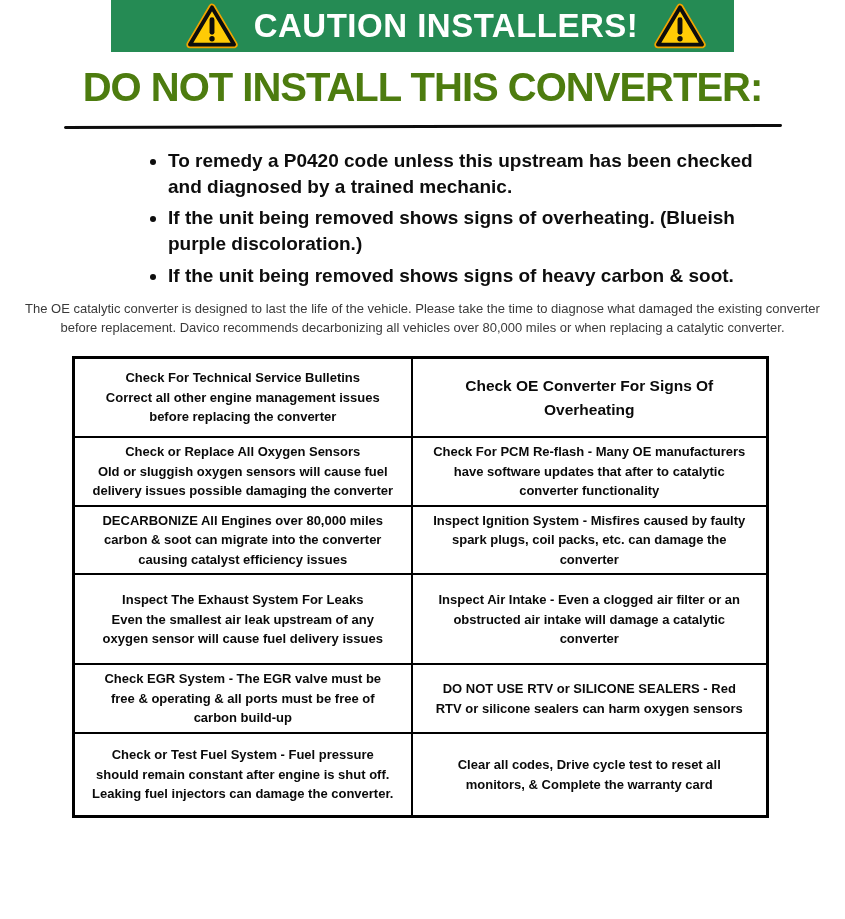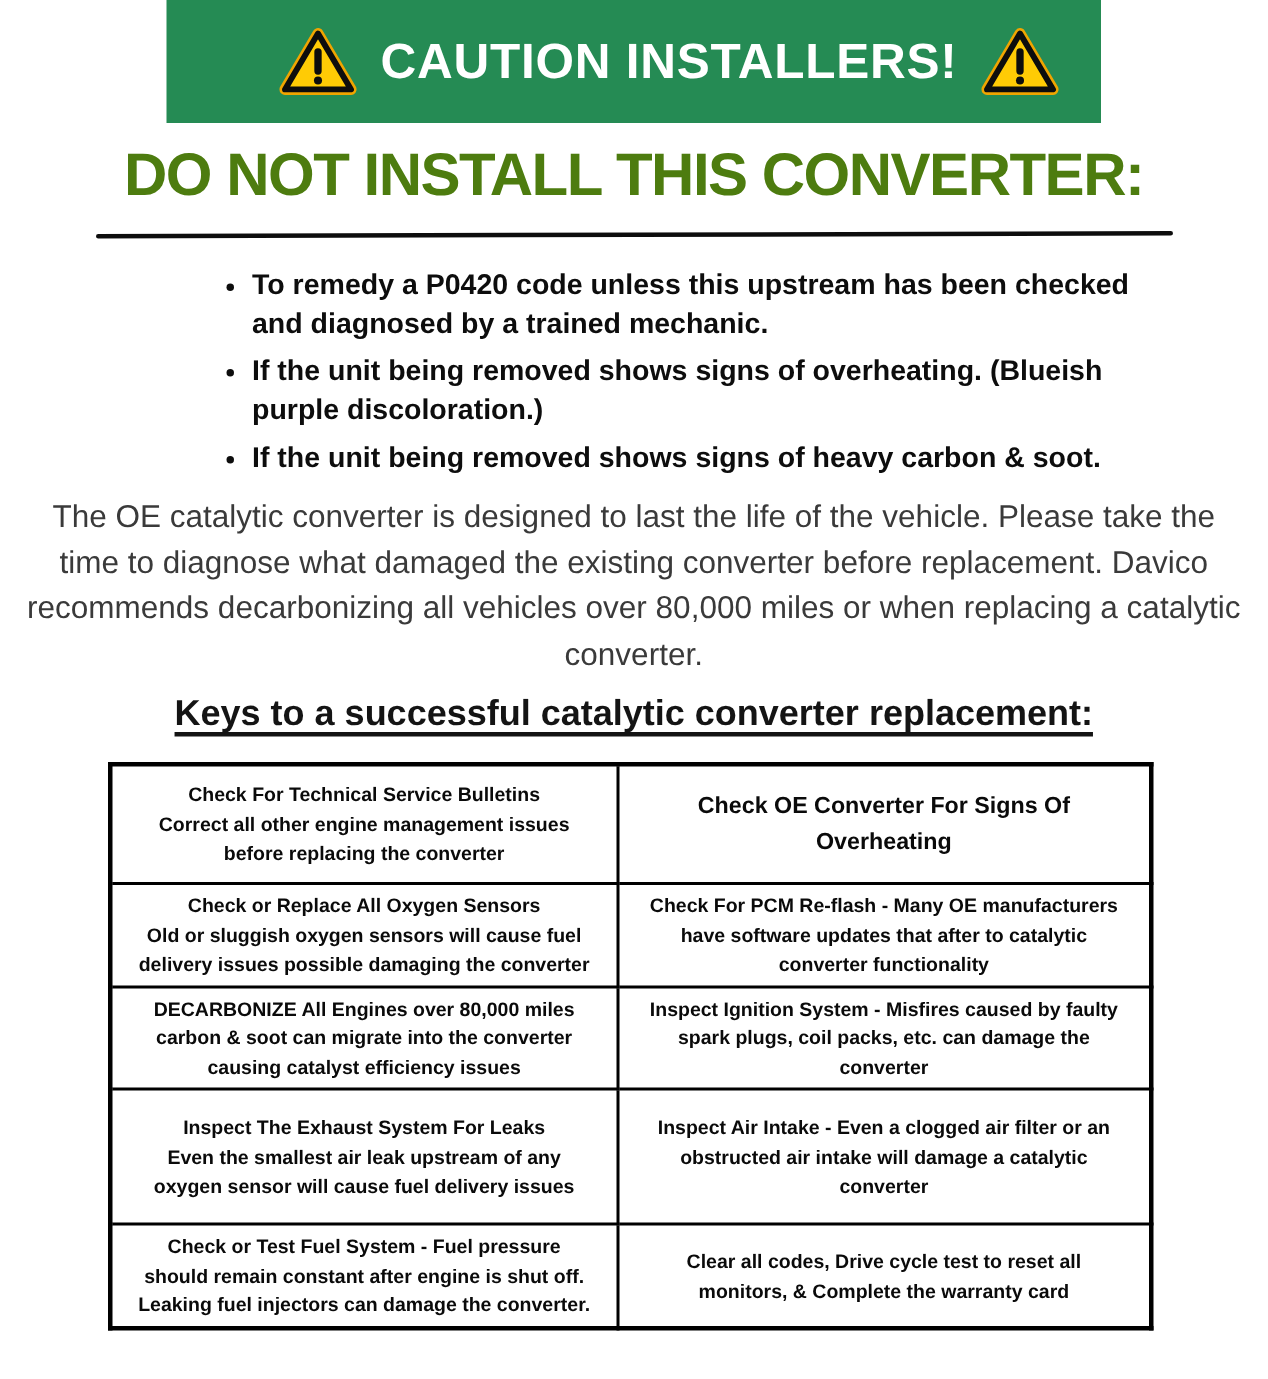--- a/index.html
+++ b/index.html
@@ -10,21 +10,21 @@
     height: 919px;
     margin: 0 auto;
     background: #ffffff;
     font-family: "Liberation Sans", sans-serif;
     color: #111;
     overflow: hidden;
   }
   
   .banner {
     width: 623px;
-    height: 82px;
+    height: 52px;
     margin: 0 auto;
     background: #258b54;
     display: flex;
     align-items: center;
     justify-content: center;
     gap: 16px;
     padding-left: 47px;
   }
   .banner-title {
     color: #ffffff;
@@ -62,21 +62,21 @@
     font-weight: bold;
     line-height: 1.35;
     margin-bottom: 6px;
     color: #0d0d0d;
   }
   
   .info-paragraph {
     margin: 12px auto 0 auto;
     width: 812px;
     text-align: center;
-    font-size: 21px;
+    font-size: 13px;
     font-weight: normal;
     line-height: 1.45;
     color: #3a3a3a;
   }
   
   .keys-heading {
     margin-top: 10px;
     text-align: center;
     font-size: 24px;
     font-weight: bold;
@@ -140,21 +140,20 @@
   <div class="rule"></div>
 
   <ul class="warning-list">
     <li>To remedy a P0420 code unless this upstream has been checked and diagnosed by a trained mechanic.</li>
     <li>If the unit being removed shows signs of overheating. (Blueish purple discoloration.)</li>
     <li>If the unit being removed shows signs of heavy carbon &amp; soot.</li>
   </ul>
 
   <p class="info-paragraph">The OE catalytic converter is designed to last the life of the vehicle. Please take the time to diagnose what damaged the existing converter before replacement. Davico recommends decarbonizing all vehicles over 80,000 miles or when replacing a catalytic converter.</p>
 
-  <h2 class="keys-heading">Keys to a successful catalytic converter replacement:</h2>
 
   <table class="keys-table">
     <colgroup>
         <col class="c-left">
         <col class="c-right">
       </colgroup>
     <tbody>
       <tr>
         <td>Check For Technical Service Bulletins
 Correct all other engine management issues before replacing the converter</td>
@@ -168,19 +167,23 @@
       <tr>
         <td>DECARBONIZE All Engines over 80,000 miles carbon &amp; soot can migrate into the converter causing catalyst efficiency issues</td>
         <td>Inspect Ignition System - Misfires caused by faulty spark plugs, coil packs, etc. can damage the converter</td>
       </tr>
       <tr>
         <td>Inspect The Exhaust System For Leaks
 Even the smallest air leak upstream of any oxygen sensor will cause fuel delivery issues</td>
         <td>Inspect Air Intake - Even a clogged air filter or an obstructed air intake will damage a catalytic converter</td>
       </tr>
       <tr>
+        <td>Check EGR System - The EGR valve must be free &amp; operating &amp; all ports must be free of carbon build-up</td>
+        <td>DO NOT USE RTV or SILICONE SEALERS - Red RTV or silicone sealers can harm oxygen sensors</td>
+      </tr>
+      <tr>
         <td>Check or Test Fuel System - Fuel pressure should remain constant after engine is shut off.  Leaking fuel injectors can damage the converter.</td>
         <td>Clear all codes,  Drive cycle test to reset all monitors, &amp; Complete the warranty card</td>
       </tr>
     </tbody>
   </table>
 
 </div>
 
 </body></html>

